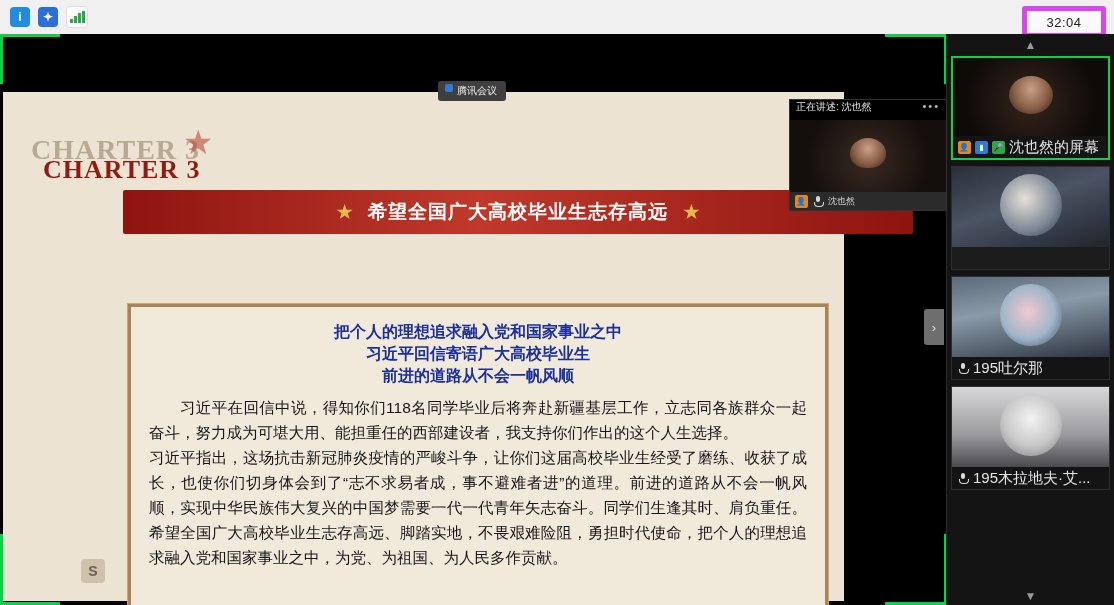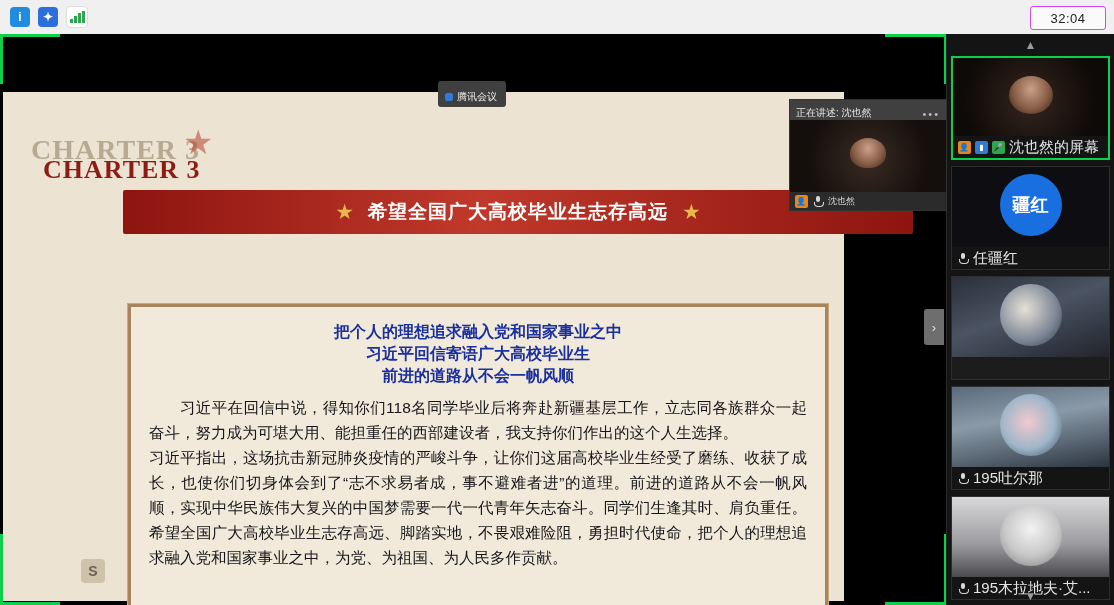--- a/index.html
+++ b/index.html
@@ -53,21 +53,21 @@
   .signal-bars i { display:block; width:3px; background:#2aa84a; }
   .signal-bars i:nth-child(1){height:4px}
   .signal-bars i:nth-child(2){height:7px}
   .signal-bars i:nth-child(3){height:10px}
   .signal-bars i:nth-child(4){height:12px}
 
   .timer {
     position: absolute;
     right: 8px; top: 6px;
     width: 74px; height: 22px;
-    border: 1px solid #d946ef;
+    border: 5px solid #d946ef;
     border-radius: 3px;
     background: #fafafa;
     color: #222;
     font-size: 13px;
     display: flex;
     align-items: center;
     justify-content: center;
     letter-spacing: 0.5px;
   }
 
@@ -96,24 +96,23 @@
     position: absolute; right: 0; top: 0; width: 3px; height: 571px;
     background: linear-gradient(to bottom,#0bd04a 0 50px, transparent 50px 500px, #0bd04a 500px 571px);
   }
 
   .share-pill {
     position: absolute;
     left: 438px; top: 47px;
     background: #3f3f3f;
     color: #e9e9e9;
     font-size: 10px;
-    padding: 9px 9px 3px 7px;
+    padding: 3px 9px 3px 7px;
     border-radius: 3px;
     display: flex;
-    align-items: center;
     gap: 4px;
     z-index: 20;
   }
   .pill-dot { width: 8px; height: 8px; border-radius: 2px; background: #2f7bd6; }
 
   
   .slide {
     position: absolute;
     left: 3px; top: 58px;
     width: 841px; height: 509px;
@@ -219,25 +218,25 @@
     position: absolute;
     left: 789px; top: 65px;
     width: 158px; height: 112px;
     background: #1b1b1b;
     border: 1px solid #333;
     box-sizing: border-box;
     z-index: 25;
   }
   .pip-head {
     height: 20px;
-    background: #404040;
+    background: #000000;
     color: #e6e6e6;
     font-size: 10px;
     display: flex;
-    align-items: flex-end;
+    align-items: flex-start;
     padding: 0 6px;
     justify-content: space-between;
   }
   .pip-head .dots { letter-spacing: 2px; color: #bcbcbc; font-size: 11px; }
   .pip-video {
     position: relative;
     height: 72px;
     background: radial-gradient(circle at 50% 55%, #3a2a22 0%, #140f0c 70%);
     overflow: hidden;
   }
@@ -457,29 +456,20 @@
         <div class="blob blob-person"></div>
       </div>
       <div class="tile-foot">
         <span class="mini-chip chip-orange">👤</span>
         <span class="mini-chip chip-blue">▮</span>
         <span class="mini-chip chip-green">🎤</span>
         <span class="tile-name">沈也然的屏幕</span>
       </div>
     </div>
 
-    <div class="tile">
-      <div class="tile-video v-blue">
-        <div class="blob blob-circle">疆红</div>
-      </div>
-      <div class="tile-foot">
-        <span class="mic"></span>
-        <span class="tile-name">任疆红</span>
-      </div>
-    </div>
 
     <div class="tile">
       <div class="tile-video v-bed">
         <div class="blob blob-round-photo ph-bed"></div>
       </div>
     </div>
 
     <div class="tile">
       <div class="tile-video v-balloon">
         <div class="blob blob-round-photo ph-balloon"></div>

